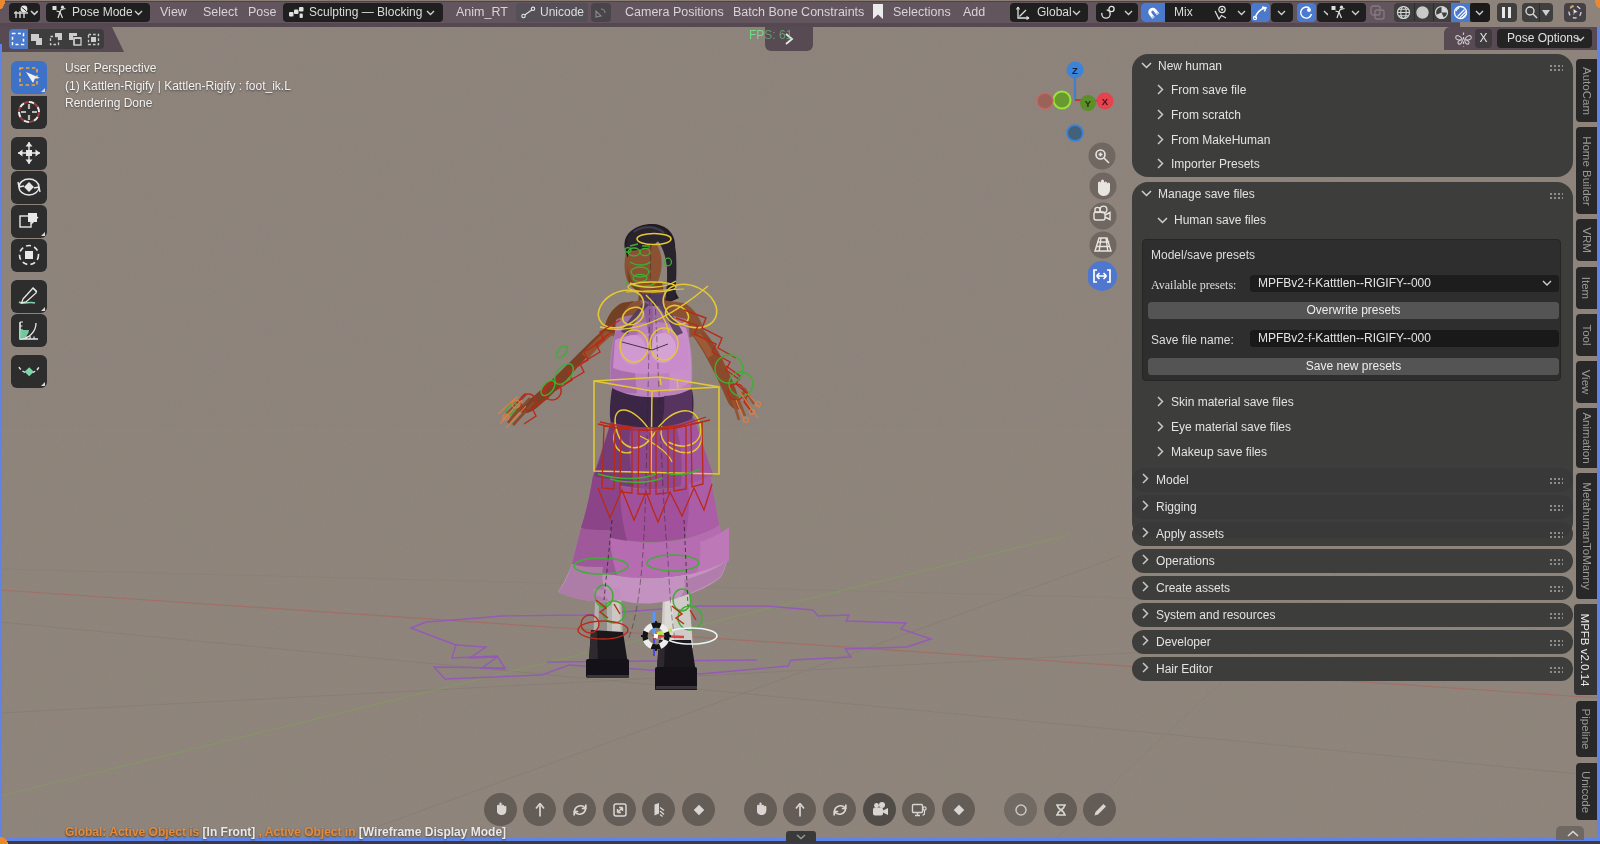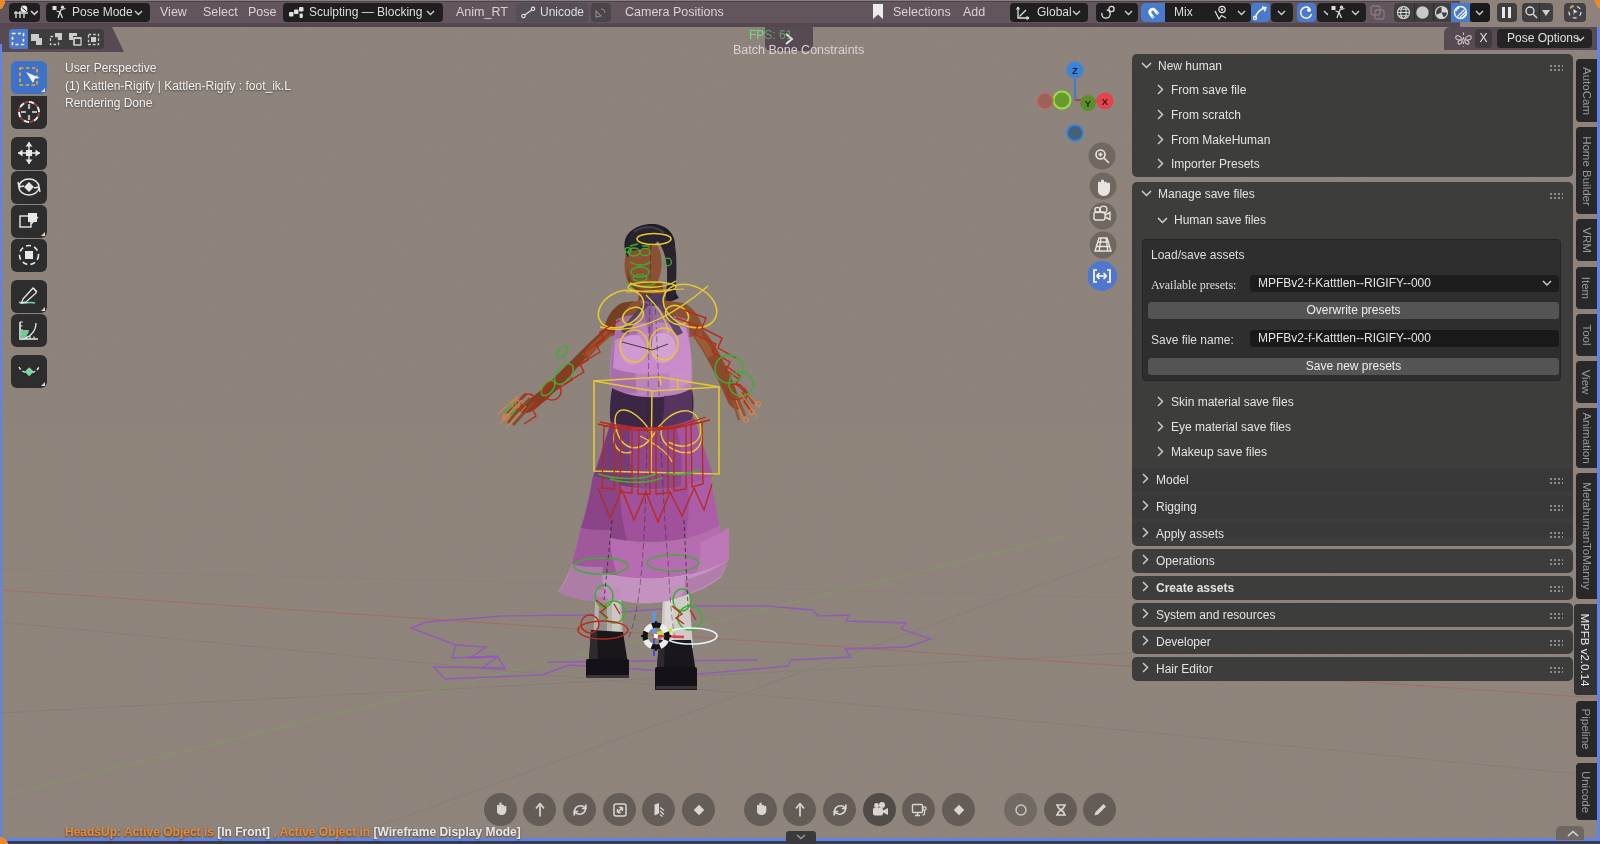--- a/index.html
+++ b/index.html
@@ -23,21 +23,21 @@
      clip-path:polygon(0 0,112px 0,124px 25px,0 25px); }
   #fpstab { position:absolute; left:765px; top:27px; width:48px; height:24px; background:#574a53; border-radius:0 0 6px 6px; color:#e8e8e8; }
   #hdrright { position:absolute; left:1444px; top:27px; width:156px; height:23px; background:#574a53; border-radius:6px 0 0 0; }
   .selbtn { position:absolute; top:29px; width:18.5px; height:20px; background:#3d3d3d; }
   
   .tool { position:absolute; left:11px; width:36px; height:33px; background:#2d2d2d; border-radius:6px; }
   .tool.active { background:#3e72c9; }
   
   .ovtext { position:absolute; color:#f2f2f2; font-size:12px; text-shadow:0 1px 2px rgba(0,0,0,.5); white-space:nowrap; }
   
-  .panel { position:absolute; left:1132px; width:441px; background:rgba(57,57,57,0.95); border-radius:5px; color:#e2e2e2; font-size:12px; }
+  .panel { position:absolute; left:1132px; width:441px; background:rgba(57,57,57,0.95); border-radius:16px; color:#e2e2e2; font-size:12px; }
   .phead { position:absolute; left:0; top:0; right:0; height:25px; line-height:25px; }
   .grip { position:absolute; right:10px; width:14px; height:7px; opacity:.55;
     background-image:radial-gradient(circle, #cfcfcf 1px, transparent 1.2px); background-size:4px 4px; }
   .row { position:absolute; left:0; right:0; height:24px; line-height:24px; }
   .caret-r { display:inline-block; transform:translateY(1px); margin:0 7px 0 0; }
   
   .wbtn { position:absolute; background:#545454; border-radius:3.5px; color:#ececec; text-align:center; font-size:12px; }
   .wfield { position:absolute; background:#1d1d1d; border-radius:3.5px; color:#e3e3e3; font-size:12px; }
   
   .vtab { position:absolute; left:1576px; width:21px; background:#282828; color:#999; border-radius:4px 0 0 4px;
@@ -453,21 +453,21 @@
       <path d="M4 8.8 L10.7 4" stroke="#e6e6e6" stroke-width="1.1"></path>
     </svg>
     <span style="margin-left:24px">Unicode</span>
   </div>
   <div class="chip" style="left:591px;width:20px;background:#4a444b;">
     <svg width="13" height="13" viewBox="0 0 13 13" style="position:absolute;left:3px;top:3px;opacity:.5">
       <path d="M2 11 L2 5 L7 10 Z M7 3 a4 4 0 0 1 4 4" stroke="#cfcfcf" stroke-width="1.1" fill="none"></path>
     </svg>
   </div>
   <div class="menutxt" style="left:625px;">Camera Positions</div>
-  <div class="menutxt" style="left:733px;margin-top:38px;">Batch Bone Constraints</div>
+  <div class="menutxt" style="left:733px;">Batch Bone Constraints</div>
   <svg width="12" height="16" viewBox="0 0 12 16" style="position:absolute;left:872px;top:4px">
       <path d="M1 0 h10 v15 l-5 -4.5 -5 4.5 Z" fill="#ececec"></path>
     </svg>
   <div class="menutxt" style="left:893px;">Selections</div>
   <div class="menutxt" style="left:963px;">Add</div>
 
   <div class="chip" style="left:1010px;width:78px;">
     <svg width="15" height="14" viewBox="0 0 15 14" style="position:absolute;left:6px;top:3px">
       <path d="M2 1 v11 h11" stroke="#e2e2e2" stroke-width="1.3" fill="none"></path>
       <path d="M2 1 l-1.5 2.5 M2 1 l1.5 2.5 M13 12 l-2.5 -1.5 M13 12 l-2.5 1.5" stroke="#e2e2e2" stroke-width="1.1" fill="none"></path>
@@ -611,21 +611,21 @@
 <div id="bleft"></div>
 <div id="bright"></div>
 <div id="bbot"></div>
 <div id="below"></div>
 
 <div class="ovtext" style="left:65px; top:61px;">User Perspective</div>
 <div class="ovtext" style="left:65px; top:79px;">(1) Kattlen-Rigify | Kattlen-Rigify : foot_ik.L</div>
 <div class="ovtext" style="left:65px; top:96px;">Rendering Done</div>
 
 <div class="ovtext" style="left:65px; top:825px; font-size:12px; font-weight:bold;">
-  <span style="color:#e78a38;text-shadow:0 1px 2px rgba(0,0,0,.6)">HeadsUp: Active Object is </span><span style="color:#e9e9e9">[In Front]</span><span style="color:#e78a38"> , Active Object in </span><span style="color:#e9e9e9">[Wireframe Display Mode]</span>
+  <span style="color:#e78a38;text-shadow:0 1px 2px rgba(0,0,0,.6)">Global: Active Object is </span><span style="color:#e9e9e9">[In Front]</span><span style="color:#e78a38"> , Active Object in </span><span style="color:#e9e9e9">[Wireframe Display Mode]</span>
 </div>
 
 <div class="panel" style="top:54px;height:123px;">
   <div class="phead"><svg width="11" height="7" viewBox="0 0 11 7" style="margin:0 6px 1px 9px">
         <path d="M1 1 L5.5 5.5 L10 1" stroke="#d0d0d0" stroke-width="1.5" fill="none"></path>
       </svg>New human</div>
   <div class="grip" style="top:10px;"></div>
   <div class="row" style="top:24px;left:25px;"><svg width="7" height="11" viewBox="0 0 7 11" class="caret-r">
         <path d="M1 1 L5.5 5.5 L1 10" stroke="#c8c8c8" stroke-width="1.5" fill="none"></path>
       </svg>From save file</div>
@@ -643,21 +643,21 @@
 <div class="panel" style="top:182px;height:356px;">
   <div class="phead"><svg width="11" height="7" viewBox="0 0 11 7" style="margin:0 6px 1px 9px">
         <path d="M1 1 L5.5 5.5 L10 1" stroke="#d0d0d0" stroke-width="1.5" fill="none"></path>
       </svg>Manage save files</div>
   <div class="grip" style="top:10px;"></div>
   <div class="row" style="top:26px;left:25px;"><svg width="11" height="7" viewBox="0 0 11 7" style="margin-right:6px">
         <path d="M1 1 L5.5 5.5 L10 1" stroke="#d0d0d0" stroke-width="1.5" fill="none"></path>
       </svg>Human save files</div>
 
   <div style="position:absolute;left:10px;top:57px;width:419px;height:142px;background:#2e2e2e;border-radius:4px;border:1px solid #262626;">
-    <div style="position:absolute;left:8px;top:8px;font-size:12px;color:#dedede;">Load/save assets</div>
+    <div style="position:absolute;left:8px;top:8px;font-size:12px;color:#dedede;">Model/save presets</div>
     <div style="position:absolute;left:8px;top:38px;font-size:12px;color:#dedede;font-family:Liberation Serif, serif;">Available presets:</div>
     <div class="wfield" style="left:107px;top:35px;width:309px;height:17px;line-height:17px;">
       <span style="margin-left:8px;font-size:12px;">MPFBv2-f-Katttlen--RIGIFY--000</span>
       <svg width="10" height="7" viewBox="0 0 10 7" style="position:absolute;right:7px;top:5px">
           <path d="M1 1 L5 5 L9 1" stroke="#cfcfcf" stroke-width="1.4" fill="none"></path>
         </svg>
     </div>
     <div class="wbtn" style="left:5px;top:62px;width:411px;height:17px;line-height:17px;">Overwrite presets</div>
     <div style="position:absolute;left:8px;top:93px;font-size:12px;color:#dedede;">Save file name:</div>
     <div class="wfield" style="left:107px;top:90px;width:309px;height:17px;line-height:17px;background:#191919;">
@@ -694,21 +694,21 @@
       </svg>Apply assets</div>
     <div class="grip" style="top:9px;"></div>
   </div>
 <div class="panel collapsed" style="top:549px;height:24px;">
     <div class="phead" style="line-height:24px;"><svg width="7" height="11" viewBox="0 0 7 11" style="margin:0 7px 0 10px">
         <path d="M1 1 L5.5 5.5 L1 10" stroke="#c8c8c8" stroke-width="1.5" fill="none"></path>
       </svg>Operations</div>
     <div class="grip" style="top:9px;"></div>
   </div>
 <div class="panel collapsed" style="top:576px;height:24px;">
-    <div class="phead" style="line-height:24px;font-weight:bold;"><svg width="7" height="11" viewBox="0 0 7 11" style="margin:0 7px 0 10px">
+    <div class="phead" style="line-height:24px;"><svg width="7" height="11" viewBox="0 0 7 11" style="margin:0 7px 0 10px">
         <path d="M1 1 L5.5 5.5 L1 10" stroke="#c8c8c8" stroke-width="1.5" fill="none"></path>
       </svg>Create assets</div>
     <div class="grip" style="top:9px;"></div>
   </div>
 <div class="panel collapsed" style="top:603px;height:24px;">
     <div class="phead" style="line-height:24px;"><svg width="7" height="11" viewBox="0 0 7 11" style="margin:0 7px 0 10px">
         <path d="M1 1 L5.5 5.5 L1 10" stroke="#c8c8c8" stroke-width="1.5" fill="none"></path>
       </svg>System and resources</div>
     <div class="grip" style="top:9px;"></div>
   </div>

